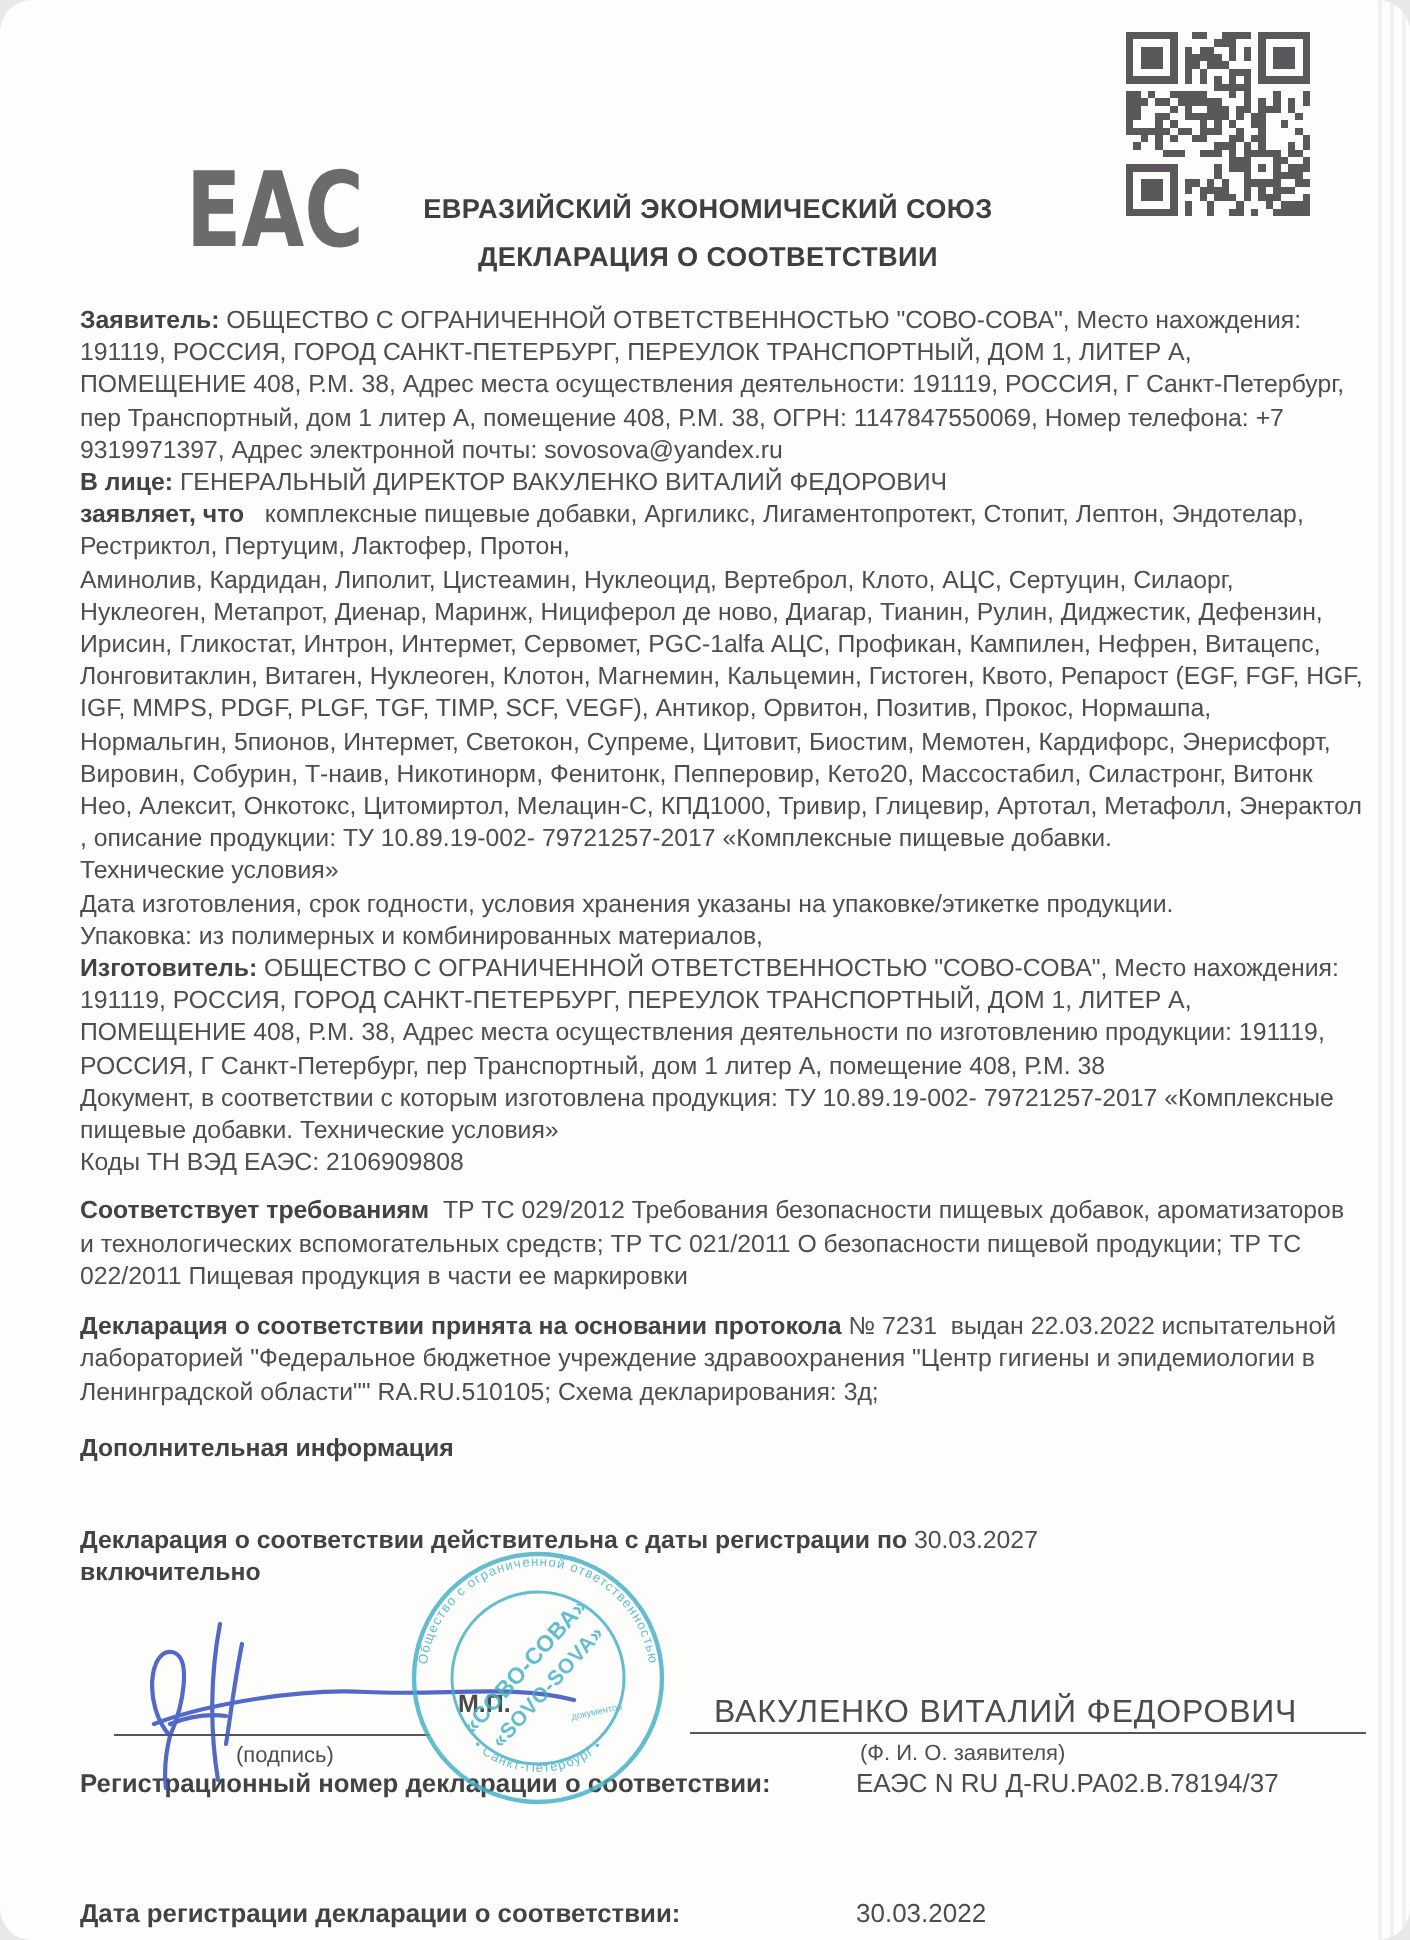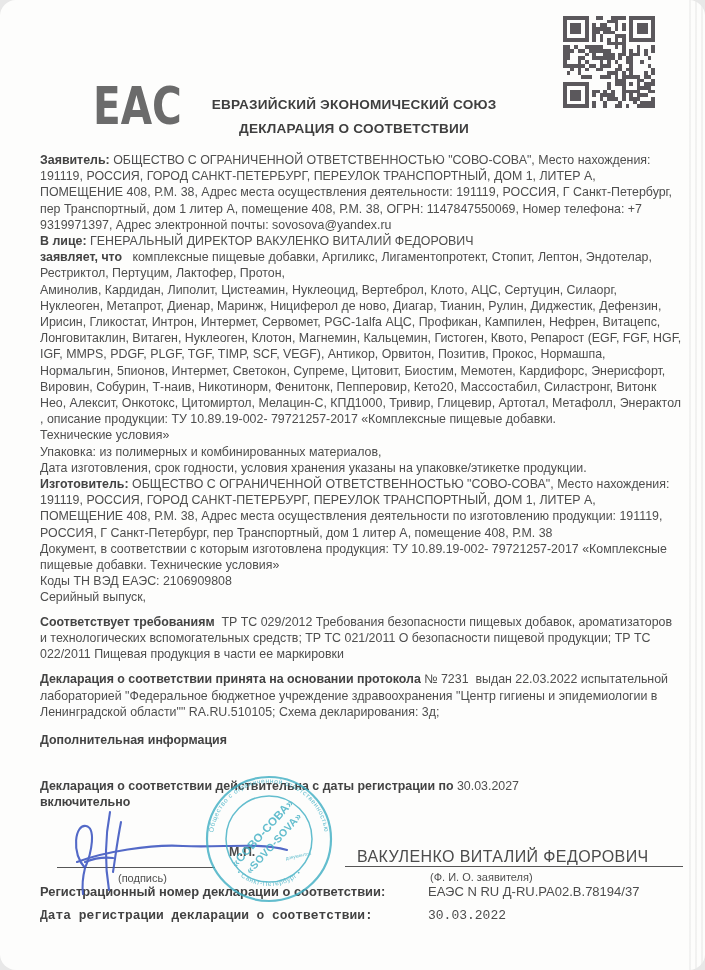--- a/index.html
+++ b/index.html
@@ -33,21 +33,21 @@
   .mp{position:absolute;left:229px;top:845px;font-size:12.5px;font-weight:700;color:#4a4a4a;z-index:4;}
   .sig-line{position:absolute;height:0;border-top:1.6px solid #565656;z-index:2;}
   .line-left{left:57px;top:867px;width:158px;}
   .line-right{left:345px;top:866px;width:338px;}
   .name{position:absolute;left:357px;top:848px;font-size:16px;letter-spacing:.4px;color:#4c4c4c;z-index:2;}
   .cap{position:absolute;font-size:11px;color:#4e4e4e;}
   .cap-sign{left:118px;top:872px;}
   .cap-name{left:430px;top:871px;}
   .frow-label{position:absolute;left:40px;font-size:12.9px;font-weight:700;color:#424242;}
   .frow-value{position:absolute;left:428px;font-size:13px;color:#4c4c4c;}
-  .ry1{top:884px;} .ry2{top:908px;font-family:Liberation Mono, monospace;}
+  .ry1{top:884px;} .ry2{top:949px;}
   .stamp-ring-text{font-size:6.6px;letter-spacing:.6px;fill:#42b0c4;}
   .stamp-center-1{font-size:11.5px;font-weight:700;fill:#42b0c4;letter-spacing:.3px;}
   .stamp-center-2{font-size:10.5px;font-weight:700;fill:#42b0c4;letter-spacing:.3px;}
   .stamp-tiny{font-size:4.8px;fill:#42b0c4;}
 </style>
 </head>
 <body>
 
 <div class="page">
 
@@ -291,26 +291,25 @@
       <rect x="18" y="18" width="1" height="1" fill="#5b585c"></rect>
     </svg>
 
   <div class="body-text" id="paragraphs">
       <div class="para"><span class="b">Заявитель: </span><span>ОБЩЕСТВО С ОГРАНИЧЕННОЙ ОТВЕТСТВЕННОСТЬЮ "СОВО-СОВА", Место нахождения: 191119, РОССИЯ, ГОРОД САНКТ-ПЕТЕРБУРГ, ПЕРЕУЛОК ТРАНСПОРТНЫЙ, ДОМ 1, ЛИТЕР А, ПОМЕЩЕНИЕ 408, Р.М. 38, Адрес места осуществления деятельности: 191119, РОССИЯ, Г Санкт-Петербург, пер Транспортный, дом 1 литер А, помещение 408, Р.М. 38, ОГРН: 1147847550069, Номер телефона: +7 9319971397, Адрес электронной почты: sovosova@yandex.ru</span></div>
       <div class="para"><span class="b">В лице: </span><span>ГЕНЕРАЛЬНЫЙ ДИРЕКТОР ВАКУЛЕНКО ВИТАЛИЙ ФЕДОРОВИЧ</span></div>
       <div class="para"><span class="b">заявляет, что</span><span>   комплексные пищевые добавки, Аргиликс, Лигаментопротект, Стопит, Лептон, Эндотелар, Рестриктол, Пертуцим, Лактофер, Протон,
 Аминолив, Кардидан, Липолит, Цистеамин, Нуклеоцид, Вертеброл, Клото, АЦС, Сертуцин, Силаорг, Нуклеоген, Метапрот, Диенар, Маринж, Нициферол де ново, Диагар, Тианин, Рулин, Диджестик, Дефензин, Ирисин, Гликостат, Интрон, Интермет, Сервомет, PGC-1alfa АЦС, Профикан, Кампилен, Нефрен, Витацепс, Лонговитаклин, Витаген, Нуклеоген, Клотон, Магнемин, Кальцемин, Гистоген, Квото, Репарост (EGF, FGF, HGF, IGF, MMPS, PDGF, PLGF, TGF, TIMP, SCF, VEGF), Антикор, Орвитон, Позитив, Прокос, Нормашпа, Нормальгин, 5пионов, Интермет, Светокон, Супреме, Цитовит, Биостим, Мемотен, Кардифорс, Энерисфорт, Вировин, Собурин, Т-наив, Никотинорм, Фенитонк, Пепперовир, Кето20, Массостабил, Силастронг, Витонк Нео, Алексит, Онкотокс, Цитомиртол, Мелацин-С, КПД1000, Тривир, Глицевир, Артотал, Метафолл, Энерактол
 , описание продукции: ТУ 10.89.19-002- 79721257-2017 «Комплексные пищевые добавки.
 Технические условия»</span></div>
+      <div class="para"><span>Дата изготовления, срок годности, условия хранения указаны на упаковке/этикетке продукции.</span></div>
       <div class="para"><span>Упаковка: из полимерных и комбинированных материалов,</span></div>
-      <div class="para"><span>Дата изготовления, срок годности, условия хранения указаны на упаковке/этикетке продукции.</span></div>
       <div class="para"><span class="b">Изготовитель: </span><span>ОБЩЕСТВО С ОГРАНИЧЕННОЙ ОТВЕТСТВЕННОСТЬЮ "СОВО-СОВА", Место нахождения: 191119, РОССИЯ, ГОРОД САНКТ-ПЕТЕРБУРГ, ПЕРЕУЛОК ТРАНСПОРТНЫЙ, ДОМ 1, ЛИТЕР А, ПОМЕЩЕНИЕ 408, Р.М. 38, Адрес места осуществления деятельности по изготовлению продукции: 191119, РОССИЯ, Г Санкт-Петербург, пер Транспортный, дом 1 литер А, помещение 408, Р.М. 38</span></div>
       <div class="para"><span>Документ, в соответствии с которым изготовлена продукция: ТУ 10.89.19-002- 79721257-2017 «Комплексные пищевые добавки. Технические условия»</span></div>
       <div class="para"><span>Коды ТН ВЭД ЕАЭС: 2106909808</span></div>
-      <div class="para"><span>Серийный выпуск,</span></div>
       <div class="para" style="margin-top: 8px;"><span class="b">Соответствует требованиям</span><span>  ТР ТС 029/2012 Требования безопасности пищевых добавок, ароматизаторов и технологических вспомогательных средств; ТР ТС 021/2011 О безопасности пищевой продукции; ТР ТС 022/2011 Пищевая продукция в части ее маркировки</span></div>
       <div class="para" style="margin-top: 9px;"><span class="b">Декларация о соответствии принята на основании протокола</span><span> № 7231  выдан 22.03.2022 испытательной лабораторией "Федеральное бюджетное учреждение здравоохранения "Центр гигиены и эпидемиологии в Ленинградской области"" RA.RU.510105; Схема декларирования: 3д;</span></div>
       <div class="para" style="margin-top: 12px;"><span class="b">Дополнительная информация</span></div>
       <div class="para" style="margin-top: 30px;"><span class="b">Декларация о соответствии действительна с даты регистрации по </span><span>30.03.2027</span><span class="b">
 включительно</span></div>
     </div>
 
   <svg class="signature-svg" width="260" height="100" viewBox="0 0 260 100">
     <g fill="none" stroke="#3c55c0" stroke-width="2.1" stroke-linecap="round" opacity="0.88">
       <path d="M30,68 C16,52 20,24 31,26 C41,28 37,52 30,68 C28,76 27,86 28,94"></path>

